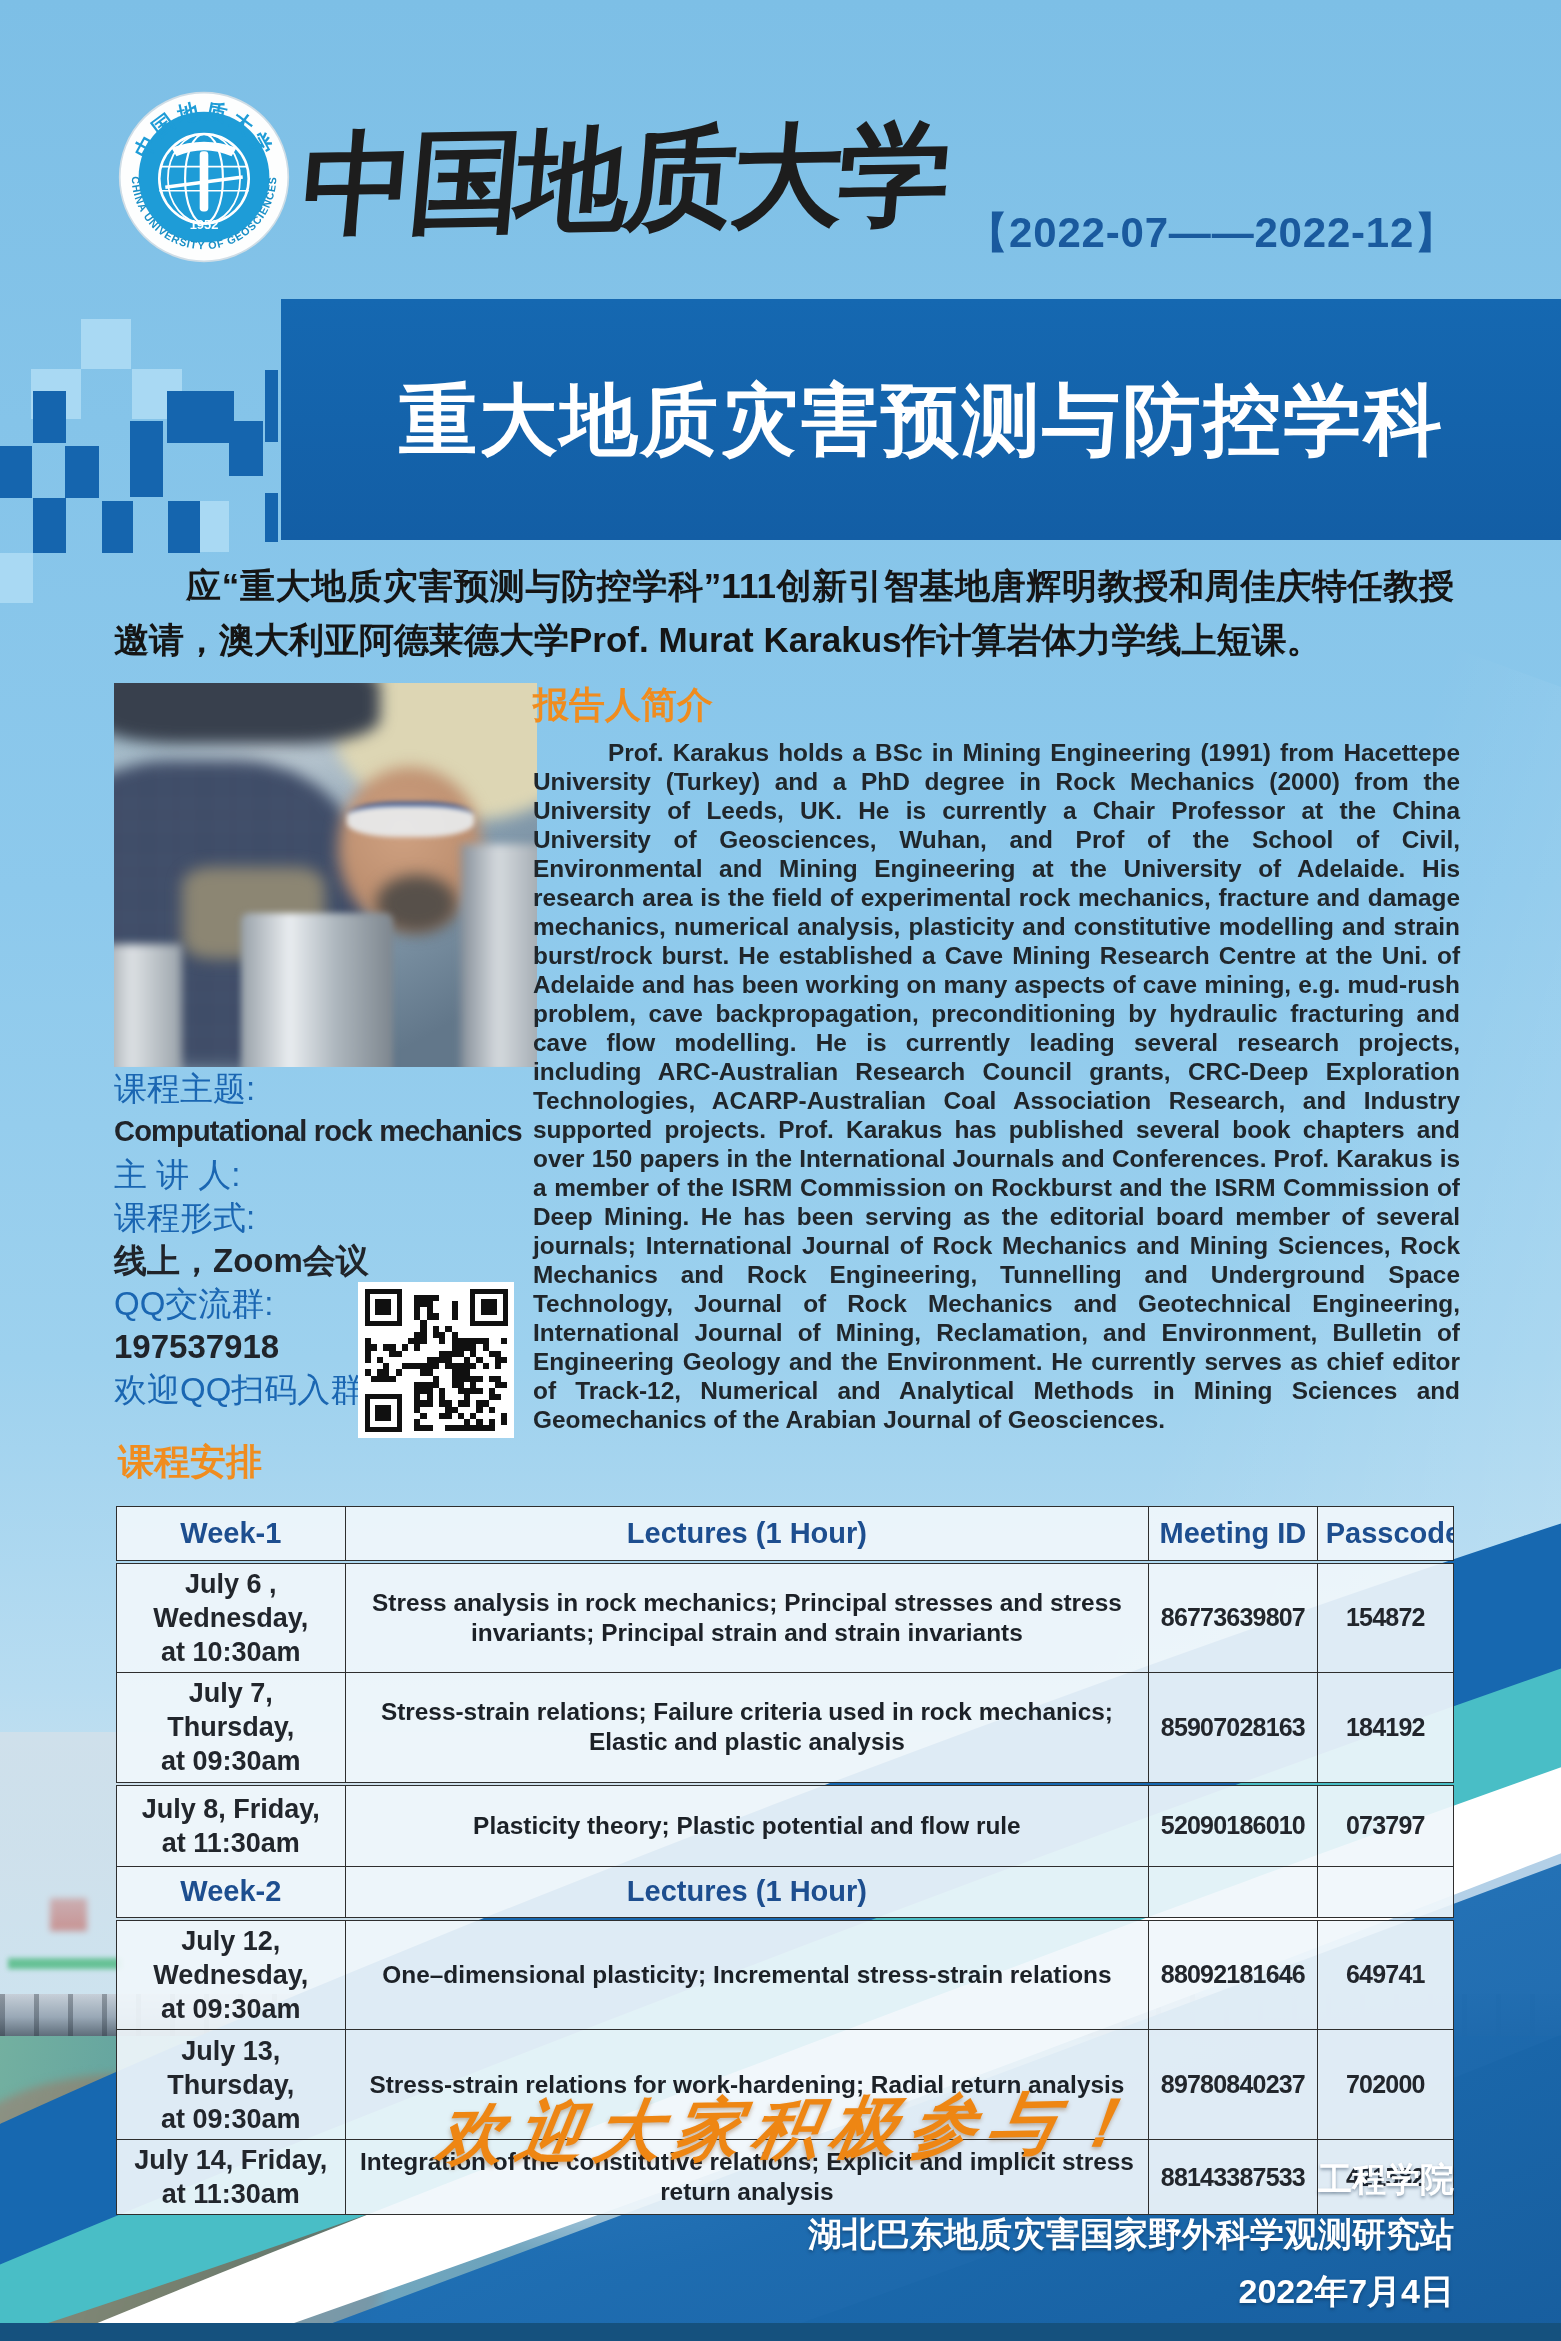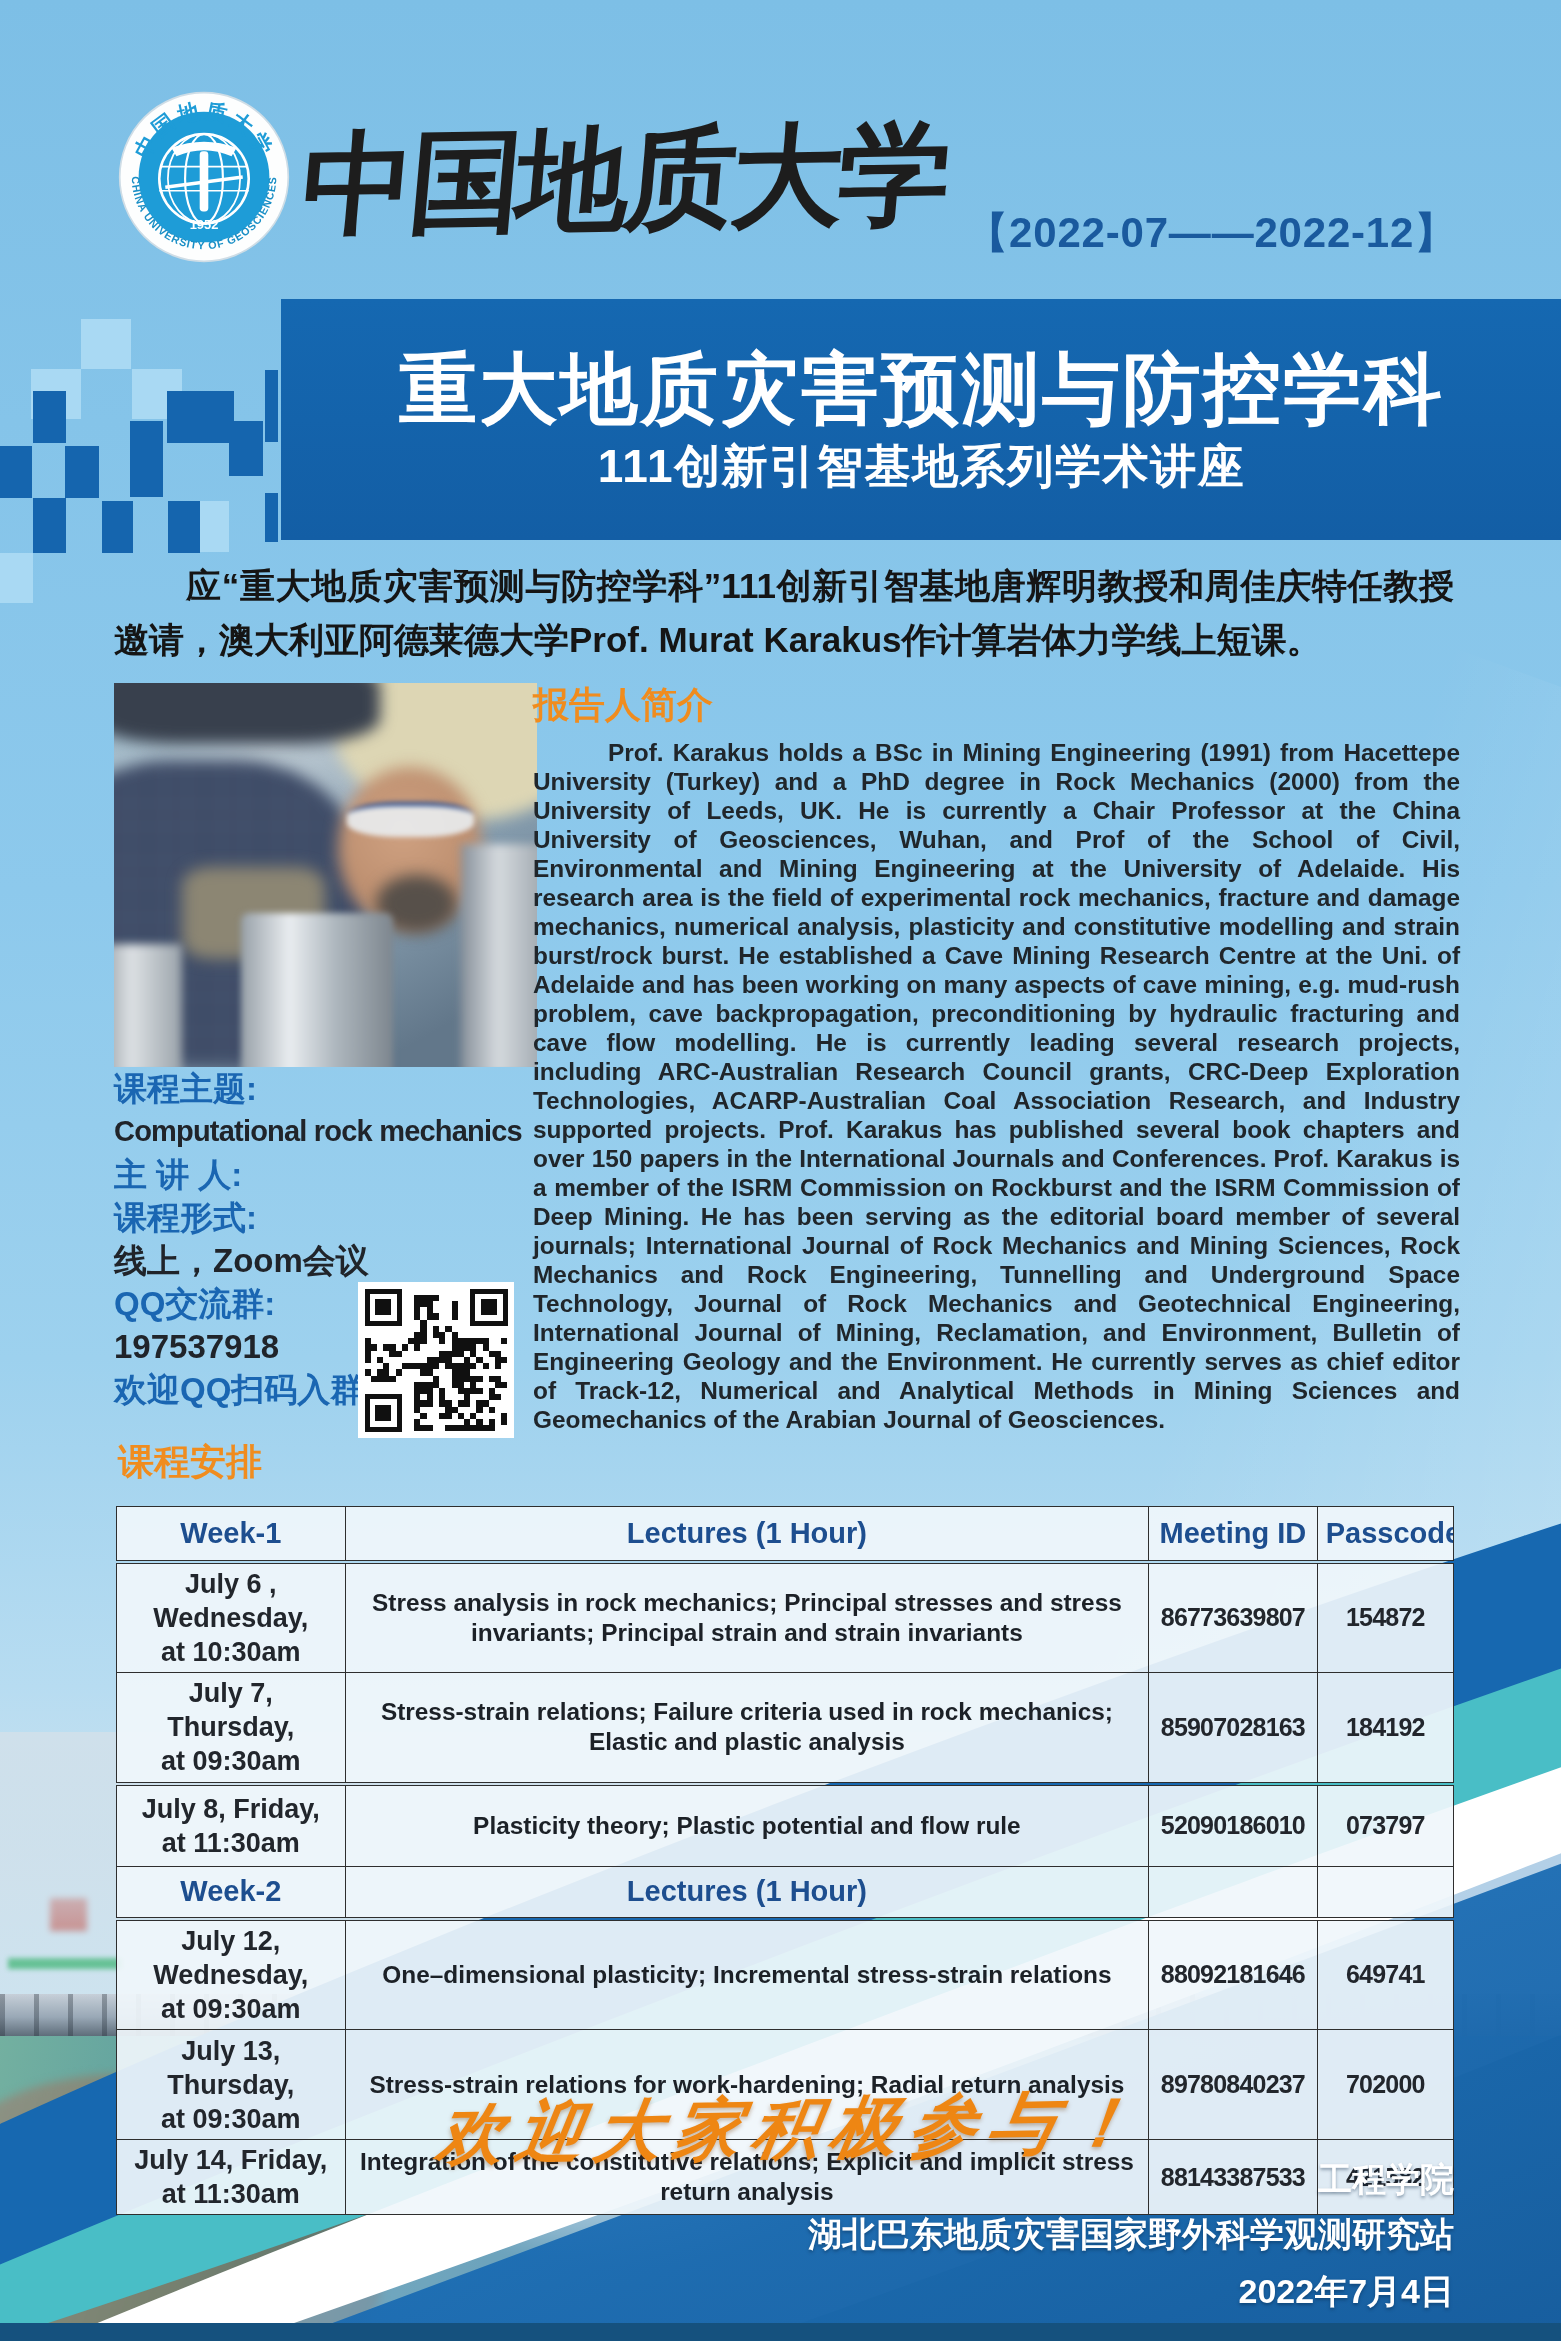--- a/index.html
+++ b/index.html
@@ -49,21 +49,21 @@
   .ph-face{left:53%;top:22%;width:34%;height:42%;background:radial-gradient(circle at 45% 40%,#cfa181,#b08263);border-radius:50%;}
   .ph-glasses{left:55%;top:31%;width:30%;height:8%;background:rgba(235,242,247,.85);border-top:4.9px solid #2d4f8f;border-radius:40%;filter:blur(2.4px)!important;}
   .ph-beard{left:62%;top:50%;width:19%;height:15%;background:#57504a;border-radius:50%;}
   .ph-rock{left:16%;top:48%;width:34%;height:24%;background:#8c8673;border-radius:20%;}
   .ph-cyl{bottom:-2%;left:30%;width:36%;height:42%;background:linear-gradient(90deg,#97a0a8,#e9edf0 32%,#aeb7be 62%,#7d868e);border-radius:8.1px 8.1px 0 0;filter:blur(3.3px)!important;}
   .ph-cyl2{bottom:-2%;left:-4%;width:20%;height:34%;background:linear-gradient(90deg,#8d969e,#dde1e4 40%,#9aa3aa);filter:blur(4.1px)!important;}
   .ph-cyl3{bottom:-2%;right:-4%;width:22%;height:60%;background:linear-gradient(90deg,#87909a,#d5dade 40%,#939ca4);filter:blur(4.1px)!important;}
   
   .course{position:absolute;left:114px;top:1067px;width:423px;z-index:3;line-height:43px;}
   .course div{white-space:nowrap;}
-  .c-label{font-size:33px;font-weight:700;color:#1a66b2;}
+  .c-label{font-size:33px;font-weight:400;color:#1a66b2;}
   .c-val{font-size:33px;font-weight:900;color:#20242a;}
   .c-val-en{font-size:29px;font-weight:900;color:#20242a;letter-spacing:-0.8px;}
   
   .qr{position:absolute;left:358px;top:1282px;width:156px;height:156px;background:#ffffff;z-index:4;padding:6.5px;box-sizing:border-box;}
   .qr-mods{position:relative;width:100%;height:100%;background:#fff;}
   .qm{position:absolute;width:4.2%;height:4.2%;background:#101010;}
   .qf{position:absolute;width:26%;height:26%;box-sizing:border-box;border:5.7px solid #101010;background:#fff;}
   .qf::after{content:"";position:absolute;left:22%;top:22%;width:56%;height:56%;background:#101010;}
   .qf.tl{left:0;top:0;} .qf.tr{right:0;top:0;} .qf.bl{left:0;bottom:0;}
   
@@ -192,21 +192,20 @@
     <text font-size="12.5" font-weight="bold" fill="#1a8fc6" letter-spacing="1">
       <textPath href="#arcBot" startOffset="50%" text-anchor="middle">CHINA UNIVERSITY OF GEOSCIENCES</textPath>
     </text>
   </svg>
 
   <div class="uni-name">中国地质大学</div>
   <div class="date-range">【2022-07——2022-12】</div>
 
   <div class="banner">
     <div class="banner-title">重大地质灾害预测与防控学科</div>
-    <div class="banner-sub">111创新引智基地系列学术讲座</div>
   </div>
 
   <div class="intro">应“重大地质灾害预测与防控学科”111创新引智基地唐辉明教授和周佳庆特任教授邀请，澳大利亚阿德莱德大学Prof. Murat Karakus作计算岩体力学线上短课。</div>
 
   <div class="photo">
     <div class="ph-bg"></div>
       <div class="ph-hat"></div>
       <div class="ph-top"></div>
     <div class="ph-shirt"></div>
       <div class="ph-face"></div>

